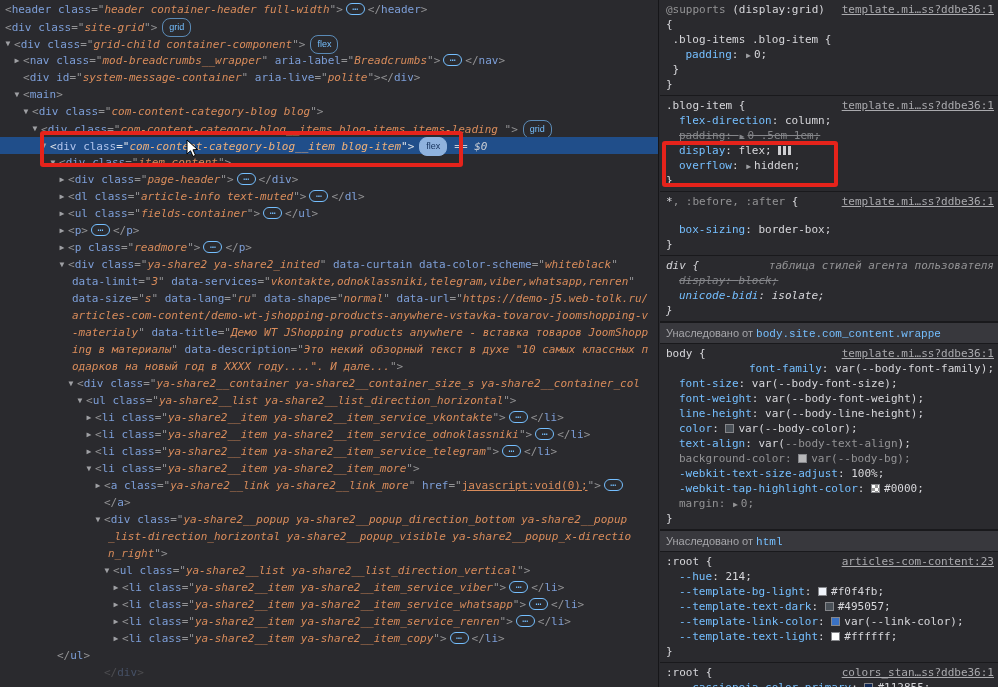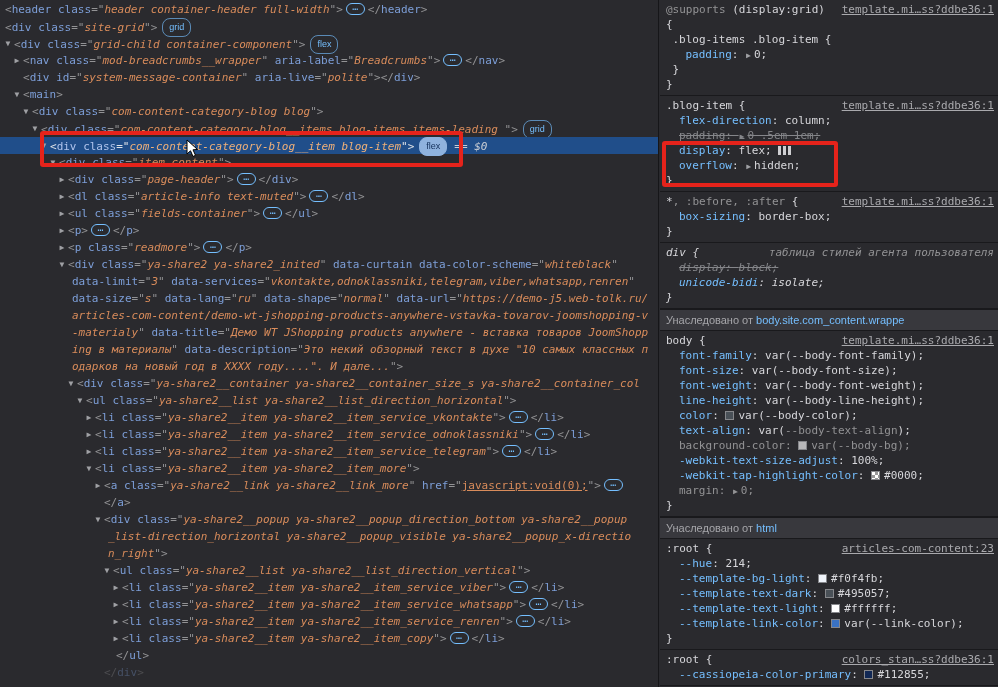--- a/index.html
+++ b/index.html
@@ -33,21 +33,21 @@
   .struck{text-decoration:line-through;}
   .greyline,.greyline span{color:#939395 !important;}
   .varrow{color:#9fa0a4;font-size:8px;margin:0 3px 0 1px;}
   .swatch{display:inline-block;width:9px;height:9px;border:1px solid #86878b;margin-right:4px;vertical-align:-1px;box-sizing:border-box;}
   .checker{background-image:linear-gradient(45deg,#999 25%,transparent 25%,transparent 75%,#999 75%),
            linear-gradient(45deg,#999 25%,#fff 25%,#fff 75%,#999 75%);
            background-size:6px 6px;background-position:0 0,3px 3px;background-color:#fff;}
   .hbar{background:#38383d;border-top:1px solid #19191c;border-bottom:1px solid #19191c;padding:2px 6px;
         font-family:"Liberation Sans",sans-serif;font-size:11px;color:#a6a6aa;white-space:pre;
         height:16px;line-height:16px;overflow:hidden;}
-  .href{color:#75bfff;font-family:Liberation Sans, sans-serif;}
+  .href{color:#75bfff;font-family:Liberation Mono, monospace;}
   .ua .rline,.ua .w,.ua .pn{font-style:italic;}
   .note{color:#939395;font-style:italic;float:right;}
   .flexicon{display:inline-block;width:13px;height:9px;margin-left:6px;vertical-align:-1px;
             background-image:repeating-linear-gradient(90deg,#cfcfd2 0 3px,transparent 3px 5px);}
   
   .redbox{position:absolute;border:4px solid;border-radius:3px;z-index:6;pointer-events:none;}
   .cursor{position:absolute;z-index:9;pointer-events:none;}
 </style>
 </head>
 <body>
@@ -85,21 +85,21 @@
       <div class="mrow" style="padding-left: 104px;"><span class="arrow" style="left: 93px;">▶</span><span class="sP">&lt;</span><span class="sT">a</span><span class="sP"> </span><span class="sA">class</span><span class="sP">="</span><span class="sV">ya-share2__link ya-share2__link_more</span><span class="sP">" </span><span class="sA">href</span><span class="sP">="</span><span class="sVL">javascript:void(0);</span><span class="sP">"&gt;</span><span class="more">⋯</span></div>
       <div class="mrow" style="padding-left: 104px;"><span class="sP">&lt;/</span><span class="sT">a</span><span class="sP">&gt;</span></div>
       <div class="mrow" style="padding-left: 104px;"><span class="arrow" style="left: 93px;">▼</span><span class="sP">&lt;</span><span class="sT">div</span><span class="sP"> </span><span class="sA">class</span><span class="sP">="</span><span class="sV">ya-share2__popup ya-share2__popup_direction_bottom ya-share2__popup</span></div>
       <div class="mrow" style="padding-left: 108px;"><span class="sV">_list-direction_horizontal ya-share2__popup_visible ya-share2__popup_x-directio</span></div>
       <div class="mrow" style="padding-left: 108px;"><span class="sV">n_right</span><span class="sP">"&gt;</span></div>
       <div class="mrow" style="padding-left: 113px;"><span class="arrow" style="left: 102px;">▼</span><span class="sP">&lt;</span><span class="sT">ul</span><span class="sP"> </span><span class="sA">class</span><span class="sP">="</span><span class="sV">ya-share2__list ya-share2__list_direction_vertical</span><span class="sP">"&gt;</span></div>
       <div class="mrow" style="padding-left: 122px;"><span class="arrow" style="left: 111px;">▶</span><span class="sP">&lt;</span><span class="sT">li</span><span class="sP"> </span><span class="sA">class</span><span class="sP">="</span><span class="sV">ya-share2__item ya-share2__item_service_viber</span><span class="sP">"&gt;</span><span class="more">⋯</span><span class="sP">&lt;/</span><span class="sT">li</span><span class="sP">&gt;</span></div>
       <div class="mrow" style="padding-left: 122px;"><span class="arrow" style="left: 111px;">▶</span><span class="sP">&lt;</span><span class="sT">li</span><span class="sP"> </span><span class="sA">class</span><span class="sP">="</span><span class="sV">ya-share2__item ya-share2__item_service_whatsapp</span><span class="sP">"&gt;</span><span class="more">⋯</span><span class="sP">&lt;/</span><span class="sT">li</span><span class="sP">&gt;</span></div>
       <div class="mrow" style="padding-left: 122px;"><span class="arrow" style="left: 111px;">▶</span><span class="sP">&lt;</span><span class="sT">li</span><span class="sP"> </span><span class="sA">class</span><span class="sP">="</span><span class="sV">ya-share2__item ya-share2__item_service_renren</span><span class="sP">"&gt;</span><span class="more">⋯</span><span class="sP">&lt;/</span><span class="sT">li</span><span class="sP">&gt;</span></div>
       <div class="mrow" style="padding-left: 122px;"><span class="arrow" style="left: 111px;">▶</span><span class="sP">&lt;</span><span class="sT">li</span><span class="sP"> </span><span class="sA">class</span><span class="sP">="</span><span class="sV">ya-share2__item ya-share2__item_copy</span><span class="sP">"&gt;</span><span class="more">⋯</span><span class="sP">&lt;/</span><span class="sT">li</span><span class="sP">&gt;</span></div>
-      <div class="mrow" style="padding-left: 116px;"><span class="sP">&lt;/</span><span class="sT">ul</span><span class="sP">&gt;</span></div>
+      <div class="mrow" style="padding-left: 57px;"><span class="sP">&lt;/</span><span class="sT">ul</span><span class="sP">&gt;</span></div>
       <div class="mrow dim" style="padding-left: 104px;"><span class="sP">&lt;/</span><span class="sT">div</span><span class="sP">&gt;</span></div>
     </div>
   <div class="rules" id="rules">
       <div class="rblock">
         <div class="rline rsel"><span class=""><span class="g">@supports </span><span class="w">(display:grid)</span></span><span class="rlink">template.mi…ss?ddbe36:1</span></div>
         <div class="rline" style="padding-left: 0px;"><span class="w">{</span></div>
         <div class="rline" style="padding-left: 6.5px;"><span class="w">.blog-items .blog-item {</span></div>
         <div class="rline" style="padding-left: 19.5px;"><span class=""><span class="pn">padding</span><span class="w">: </span><span class="varrow">▶</span><span class="w">0</span><span class="semi">;</span></span></div>
         <div class="rline" style="padding-left: 6.5px;"><span class="w">}</span></div>
         <div class="rline" style="padding-left: 0px;"><span class="w">}</span></div>
@@ -107,52 +107,52 @@
       <div class="rblock">
         <div class="rline rsel"><span class=""><span class="w">.blog-item {</span></span><span class="rlink">template.mi…ss?ddbe36:1</span></div>
         <div class="rline" style="padding-left: 13px;"><span class=""><span class="pn">flex-direction</span><span class="w">: </span><span class="w">column</span><span class="semi">;</span></span></div>
         <div class="rline" style="padding-left: 13px;"><span class="struck"><span class="pn">padding</span><span class="w">: </span><span class="varrow">▶</span><span class="w">0 .5em 1em</span><span class="semi">;</span></span></div>
         <div class="rline" style="padding-left: 13px;"><span class=""><span class="pn">display</span><span class="w">: </span><span class="w">flex</span><span class="semi">;</span></span><span class="flexicon"></span></div>
         <div class="rline" style="padding-left: 13px;"><span class=""><span class="pn">overflow</span><span class="w">: </span><span class="varrow">▶</span><span class="w">hidden</span><span class="semi">;</span></span></div>
         <div class="rline" style="padding-left: 0px;"><span class="w">}</span></div>
       </div>
       <div class="rblock">
         <div class="rline rsel"><span class=""><span class="w">*</span><span class="g">, :before, :after</span><span class="w"> {</span></span><span class="rlink">template.mi…ss?ddbe36:1</span></div>
-        <div class="rline" style="padding-left: 13px;"><span class=""><span class="pn">box-sizing</span><span class="w">: </span><span class="w">border-box</span><span class="semi">;</span></span></div>
+        <div class="rline" style="padding-left: 13px; margin-top: 13px;"><span class=""><span class="pn">box-sizing</span><span class="w">: </span><span class="w">border-box</span><span class="semi">;</span></span></div>
         <div class="rline" style="padding-left: 0px;"><span class="w">}</span></div>
       </div>
       <div class="rblock ua">
         <div class="rline rsel"><span class=""><span class="w">div {</span></span><span class="note">таблица стилей агента пользователя</span></div>
         <div class="rline" style="padding-left: 13px;"><span class="struck"><span class="pn">display</span><span class="w">: </span><span class="w">block</span><span class="semi">;</span></span></div>
         <div class="rline" style="padding-left: 13px;"><span class=""><span class="pn">unicode-bidi</span><span class="w">: </span><span class="w">isolate</span><span class="semi">;</span></span></div>
         <div class="rline" style="padding-left: 0px;"><span class="w">}</span></div>
       </div>
       <div class="hbar"><span class="">Унаследовано от </span><span class="href">body.site.com_content.wrappe</span></div>
       <div class="rblock">
         <div class="rline rsel"><span class=""><span class="w">body {</span></span><span class="rlink">template.mi…ss?ddbe36:1</span></div>
-        <div class="rline" style="padding-left: 13px;"><span class=""><span class="pn">font-family</span><span class="w">: </span><span class="w">var(--body-font-family)</span><span class="semi">;</span></span></div>
+        <div class="rline" style="padding-left: 13px; text-align: right;"><span class=""><span class="pn">font-family</span><span class="w">: </span><span class="w">var(--body-font-family)</span><span class="semi">;</span></span></div>
         <div class="rline" style="padding-left: 13px;"><span class=""><span class="pn">font-size</span><span class="w">: </span><span class="w">var(--body-font-size)</span><span class="semi">;</span></span></div>
         <div class="rline" style="padding-left: 13px;"><span class=""><span class="pn">font-weight</span><span class="w">: </span><span class="w">var(--body-font-weight)</span><span class="semi">;</span></span></div>
         <div class="rline" style="padding-left: 13px;"><span class=""><span class="pn">line-height</span><span class="w">: </span><span class="w">var(--body-line-height)</span><span class="semi">;</span></span></div>
         <div class="rline" style="padding-left: 13px;"><span class=""><span class="pn">color</span><span class="w">: </span><span class="swatch" style="background: rgb(73, 80, 87);"></span><span class="w">var(--body-color)</span><span class="semi">;</span></span></div>
         <div class="rline" style="padding-left: 13px;"><span class=""><span class="pn">text-align</span><span class="w">: </span><span class="w">var(</span><span class="g">--body-text-align</span><span class="w">)</span><span class="semi">;</span></span></div>
         <div class="rline" style="padding-left: 13px;"><span class="greyline"><span class="pn">background-color</span><span class="w">: </span><span class="swatch" style="background: rgb(183, 183, 185);"></span><span class="g">var(--body-bg)</span><span class="semi">;</span></span></div>
         <div class="rline" style="padding-left: 13px;"><span class=""><span class="pn">-webkit-text-size-adjust</span><span class="w">: </span><span class="w">100%</span><span class="semi">;</span></span></div>
         <div class="rline" style="padding-left: 13px;"><span class=""><span class="pn">-webkit-tap-highlight-color</span><span class="w">: </span><span class="swatch checker"></span><span class="w">#0000</span><span class="semi">;</span></span></div>
         <div class="rline" style="padding-left: 13px;"><span class="greyline"><span class="pn">margin</span><span class="w">: </span><span class="varrow">▶</span><span class="g">0</span><span class="semi">;</span></span></div>
         <div class="rline" style="padding-left: 0px;"><span class="w">}</span></div>
       </div>
       <div class="hbar"><span class="">Унаследовано от </span><span class="href">html</span></div>
       <div class="rblock">
         <div class="rline rsel"><span class=""><span class="w">:root {</span></span><span class="rlink">articles-com-content:23</span></div>
         <div class="rline" style="padding-left: 13px;"><span class=""><span class="pn">--hue</span><span class="w">: </span><span class="w">214</span><span class="semi">;</span></span></div>
         <div class="rline" style="padding-left: 13px;"><span class=""><span class="pn">--template-bg-light</span><span class="w">: </span><span class="swatch" style="background: rgb(240, 244, 251);"></span><span class="w">#f0f4fb</span><span class="semi">;</span></span></div>
         <div class="rline" style="padding-left: 13px;"><span class=""><span class="pn">--template-text-dark</span><span class="w">: </span><span class="swatch" style="background: rgb(73, 80, 87);"></span><span class="w">#495057</span><span class="semi">;</span></span></div>
+        <div class="rline" style="padding-left: 13px;"><span class=""><span class="pn">--template-link-color</span><span class="w">: </span><span class="swatch" style="background: rgb(58, 114, 196);"></span><span class="w">var(--link-color)</span><span class="semi">;</span></span></div>
         <div class="rline" style="padding-left: 13px;"><span class=""><span class="pn">--template-text-light</span><span class="w">: </span><span class="swatch" style="background: rgb(255, 255, 255);"></span><span class="w">#ffffff</span><span class="semi">;</span></span></div>
-        <div class="rline" style="padding-left: 13px;"><span class=""><span class="pn">--template-link-color</span><span class="w">: </span><span class="swatch" style="background: rgb(58, 114, 196);"></span><span class="w">var(--link-color)</span><span class="semi">;</span></span></div>
         <div class="rline" style="padding-left: 0px;"><span class="w">}</span></div>
       </div>
       <div class="rblock">
         <div class="rline rsel"><span class=""><span class="w">:root {</span></span><span class="rlink">colors_stan…ss?ddbe36:1</span></div>
         <div class="rline" style="padding-left: 13px;"><span class=""><span class="pn">--cassiopeia-color-primary</span><span class="w">: </span><span class="swatch" style="background: rgb(17, 40, 85);"></span><span class="w">#112855</span><span class="semi">;</span></span></div>
       </div>
     </div>
   <div class="redbox" id="redbox-left" style="border-color: rgb(229, 35, 27); left: 40px; top: 131px; width: 415px; height: 28px;"></div>
   <div class="redbox" id="redbox-right" style="border-color: rgb(229, 35, 27); left: 662px; top: 141px; width: 168px; height: 38px;"></div>
   <svg class="cursor" id="cursor" width="14" height="20" viewBox="0 0 14 20" style="left: 186px; top: 139px;">

